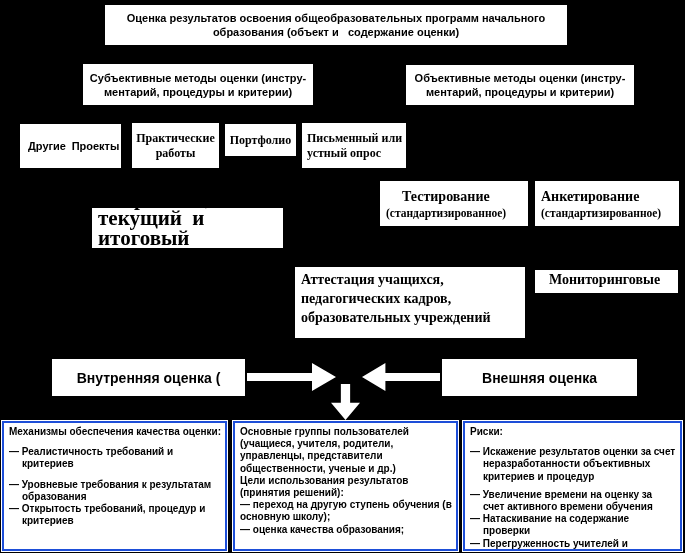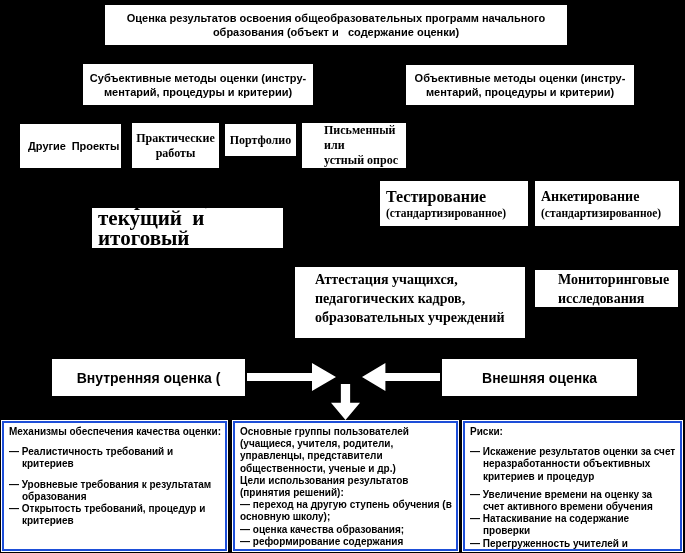--- a/index.html
+++ b/index.html
@@ -56,45 +56,45 @@
   <div class="box sans f11 center" style="left:70px;top:124px;width:51px;height:44px;">
     <span class="line">Проекты</span>
   </div>
   <div class="box serif f12 center" style="left:132px;top:123px;width:87px;height:45px;">
     <span class="line">Практические</span>
     <span class="line">работы</span>
   </div>
   <div class="box serif f12 center" style="left:225px;top:124px;width:71px;height:32px;justify-content:center;">
     <span class="line">Портфолио</span>
   </div>
-  <div class="box serif f12" style="left:302px;top:123px;width:104px;height:45px;padding-left:22px;">
+  <div class="box serif f12" style="left:302px;top:123px;width:104px;height:45px;padding-left:5px;">
     <span class="line">Письменный или</span>
     <span class="line">устный опрос</span>
   </div>
 
   <div class="box serif" style="left:380px;top:181px;width:148px;height:45px;padding-left:6px;">
-    <span class="line" style="font-size:16px;line-height:19px;">Тестирование</span>
+    <span class="line" style="font-size:14px;line-height:19px;margin-left:16px;">Тестирование</span>
     <span class="line" style="font-size:11.5px;line-height:15px;">(стандартизированное)</span>
   </div>
   <div class="box serif" style="left:535px;top:181px;width:144px;height:45px;padding-left:6px;">
     <span class="line" style="font-size:14px;line-height:19px;">Анкетирование</span>
     <span class="line" style="font-size:11.5px;line-height:15px;">(стандартизированное)</span>
   </div>
 
   <div class="box serif f15" style="left:92px;top:208px;width:191px;height:40px;padding-left:6px;">
     <span class="line">Стартовый, текущий  и</span>
     <span class="line">итоговый ментарий</span>
   </div>
 
-  <div class="box serif f14" style="left:295px;top:267px;width:230px;height:71px;padding-left:20px;justify-content:flex-start;padding-top:3px;">
+  <div class="box serif f14" style="left:295px;top:267px;width:230px;height:71px;padding-left:6px;justify-content:flex-start;padding-top:3px;">
     <span class="line">Аттестация учащихся,</span>
     <span class="line">педагогических кадров,</span>
     <span class="line">образовательных учреждений</span>
   </div>
-  <div class="box serif f14" style="left:535px;top:270px;width:143px;height:37px;padding-left:23px;justify-content:space-between;">
+  <div class="box serif f14" style="left:535px;top:270px;width:143px;height:23px;padding-left:14px;justify-content:space-between;">
     <span class="line">Мониторинговые</span>
     <span class="line">исследования</span>
   </div>
 
   <div class="box sans center" style="left:442px;top:359px;width:195px;height:37px;font-size:14px;">
     <span class="line">Внешняя оценка</span>
   </div>
   <div class="box sans center" style="left:52px;top:359px;width:193px;height:37px;font-size:14px;">
     <span class="line">Внутренняя оценка (</span>
   </div>
@@ -108,21 +108,20 @@
     <span class="line hang gap8">— Реалистичность требований и критериев</span>
     <span class="line hang gap8">— Уровневые требования к результатам образования</span>
     <span class="line hang">— Открытость требований, процедур и критериев</span>
   </div>
 
   <div class="box bbox sans" style="left:233px;top:421px;width:225px;height:130px;">
     <span class="line">Основные группы пользователей (учащиеся, учителя, родители, управленцы, представители общественности, ученые и др.)</span>
     <span class="line">Цели использования результатов (принятия решений):</span>
     <span class="line">— переход на другую ступень обучения (в основную школу);</span>
     <span class="line">— оценка качества образования;</span>
-    <span class="line">— реформирование содержания</span>
   </div>
 
   <div class="box bbox sans" style="left:463px;top:421px;width:219px;height:130px;">
     <span class="line">Риски:</span>
     <span class="line hang gap8">— Искажение результатов оценки за счет неразработанности объективных критериев и процедур</span>
     <span class="line hang gap6">— Увеличение времени на оценку за счет активного времени обучения</span>
     <span class="line hang">— Натаскивание на содержание  проверки</span>
     <span class="line hang">— Перегруженность учителей и учащихся</span>
   </div>
 

